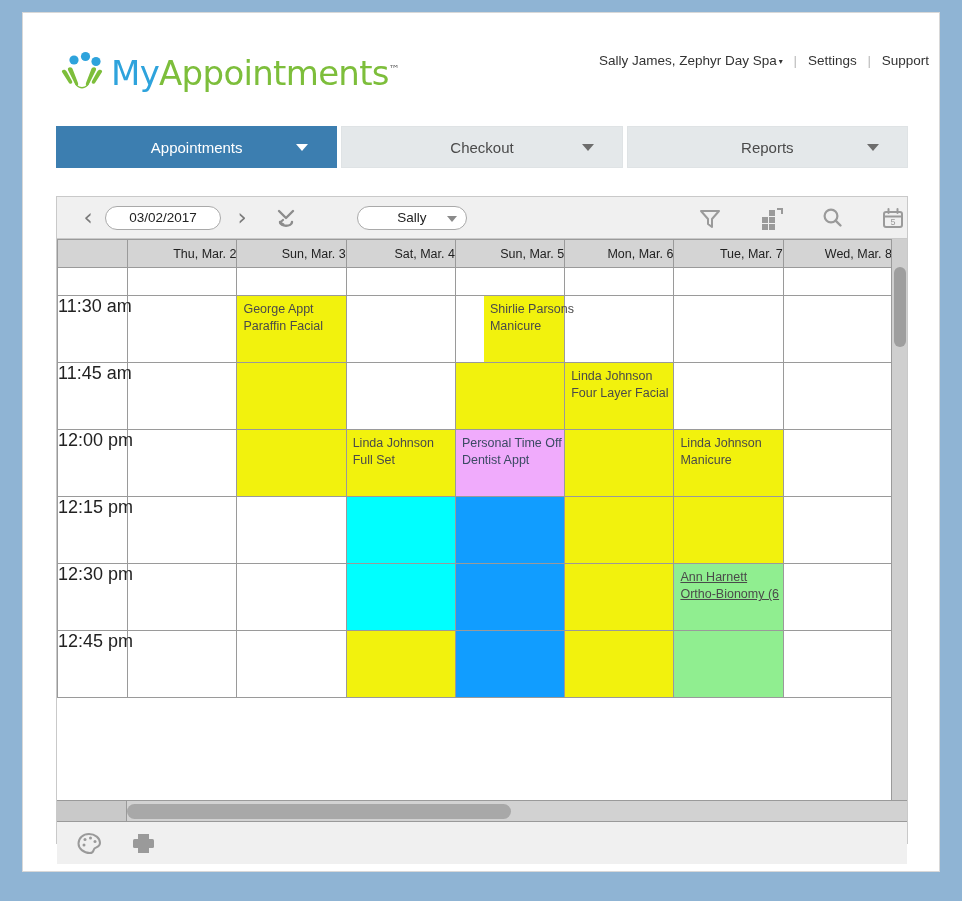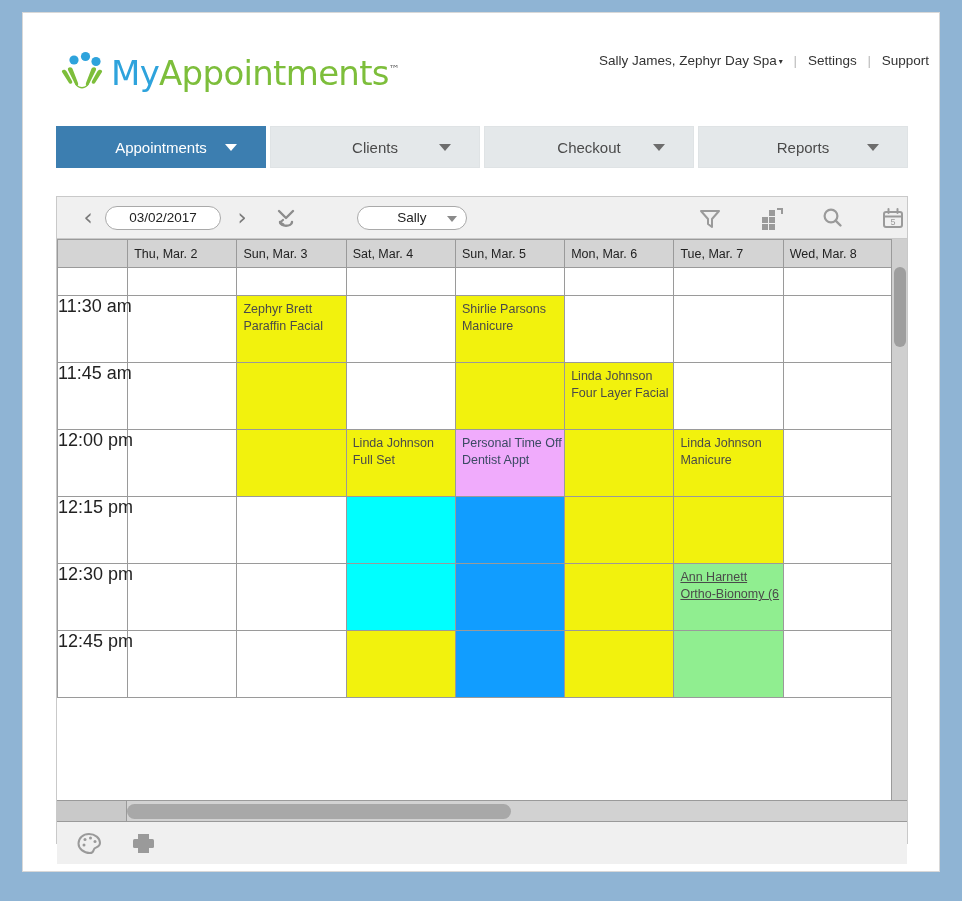--- a/index.html
+++ b/index.html
@@ -232,22 +232,22 @@
   table.cal col.time { width: 70px; }
   table.cal col.day  { width: 109px; }
 
   table.cal th {
     height: 28px;
     background: #D4D4D4;
     border: 1px solid #9a9a9a;
     font-size: 12.5px;
     font-weight: normal;
     color: #222222;
-    text-align: left;
-    padding: 0 8px 0 6px;
+    text-align: right;
+    padding: 0 0 0 6px;
     white-space: nowrap;
   }
   table.cal th.time-head { background: #D4D4D4; }
 
   table.cal td {
     border: 1px solid #9a9a9a;
     vertical-align: top;
     background: #ffffff;
     padding: 0;
   }
@@ -362,24 +362,20 @@
           <path d="M40 20 C41 17 36 16 35 20 L30 33 C29 36 32 37 33 34 Z" fill="#7DBE3B"></path>
           <path d="M18 28 C20 40 32 40 34 28 C34 42 18 42 18 28 Z" fill="#7DBE3B"></path>
         </svg>
         <div class="logo-text"><span class="logo-my">My</span><span class="logo-app">Appointments</span><span class="logo-tm">™</span></div>
       </div>
     </div>
 
     <div class="nav">
       <div class="nav-tab active">
         <span class="tab-label">Appointments</span>
-        <span class="tab-caret"></span>
-      </div>
-      <div class="nav-tab">
-        <span class="tab-label">Clients</span>
         <span class="tab-caret"></span>
       </div>
       <div class="nav-tab">
         <span class="tab-label">Checkout</span>
         <span class="tab-caret"></span>
       </div>
       <div class="nav-tab">
         <span class="tab-label">Reports</span>
         <span class="tab-caret"></span>
       </div>
@@ -472,25 +468,25 @@
                 <td></td>
                 <td></td>
                 <td></td>
                 <td></td>
                 <td></td>
               </tr>
               <tr class="r-slot">
                 <td class="time-cell">11:30 am</td>
                 <td></td>
                 <td>
-                  <div class="appt" style="background: rgb(242, 242, 13);"><span>Zephyr Brett</span><span class="l2">Paraffin Facial</span></div>
-                </td>
-                <td></td>
-                <td>
-                  <div class="appt" style="background: rgb(242, 242, 13);"><span>Shirlie Parsons</span><span class="l2">Manicure</span></div>
+                  <div class="appt" style="background: rgb(242, 242, 13);"><span>George Appt</span><span class="l2">Paraffin Facial</span></div>
+                </td>
+                <td></td>
+                <td>
+                  <div class="appt" style="background: rgb(242, 242, 13); margin-left: 28px;"><span>Shirlie Parsons</span><span class="l2">Manicure</span></div>
                 </td>
                 <td></td>
                 <td></td>
                 <td></td>
               </tr>
               <tr class="r-slot">
                 <td class="time-cell">11:45 am</td>
                 <td></td>
                 <td>
                   <div class="appt" style="background: rgb(242, 242, 13);"></div>

